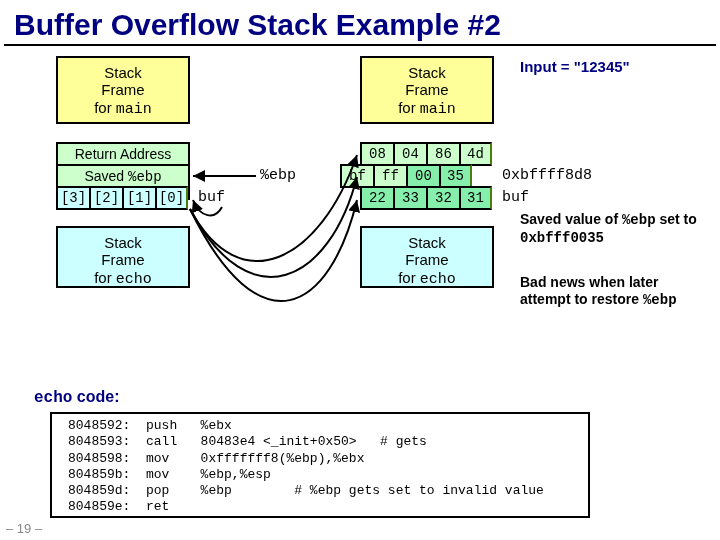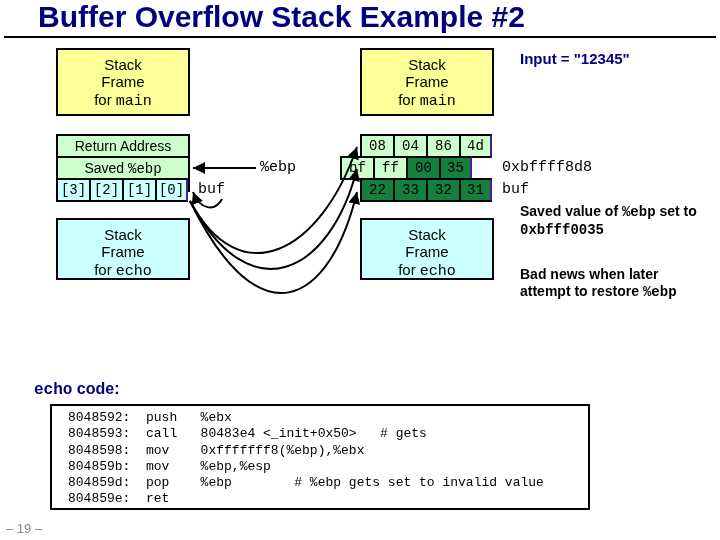--- a/index.html
+++ b/index.html
@@ -10,22 +10,21 @@
     width: 720px;
     height: 540px;
     overflow: hidden;
     position: relative;
     color: #000;
   }
   .title {
     font-size: 30px;
     font-weight: bold;
     color: #000080;
-    padding: 0 14px 2px 14px;
-    margin-left: 24px;
+    padding: 8px 14px 2px 14px;
   }
   .hr {
     border-bottom: 2px solid #000;
     margin: 0 4px 6px 4px;
   }
   .page {
     position: relative;
     height: 448px;
   }
   .box {
@@ -53,32 +52,32 @@
     height: 24px;
     border: 2px solid #000;
     border-right: none;
     background: #ccffcc;
     font-family: "Courier New", monospace;
     font-size: 14px;
     text-align: center;
     line-height: 20px;
     box-sizing: border-box;
   }
-  .cell:last-child { border-right: 2px solid #4c1d95; }
+  .cell:last-child { border-right: 2px solid #4d7c0f; }
   .longcell {
     width: 134px;
     height: 36px;
     border: 2px solid #000;
     background: #ccffcc;
     font-size: 14px;
     text-align: center;
     line-height: 20px;
     box-sizing: border-box;
   }
-  .hot { background: #15803d; }
+  .hot { background: #86efac; }
   .coolblue { background: #ccffff; }
   .echoframe {
     background: #ccffff;
     width: 134px;
     height: 62px;
     font-size: 15px;
     padding-top: 6px;
   }
   .label {
     position: absolute;

